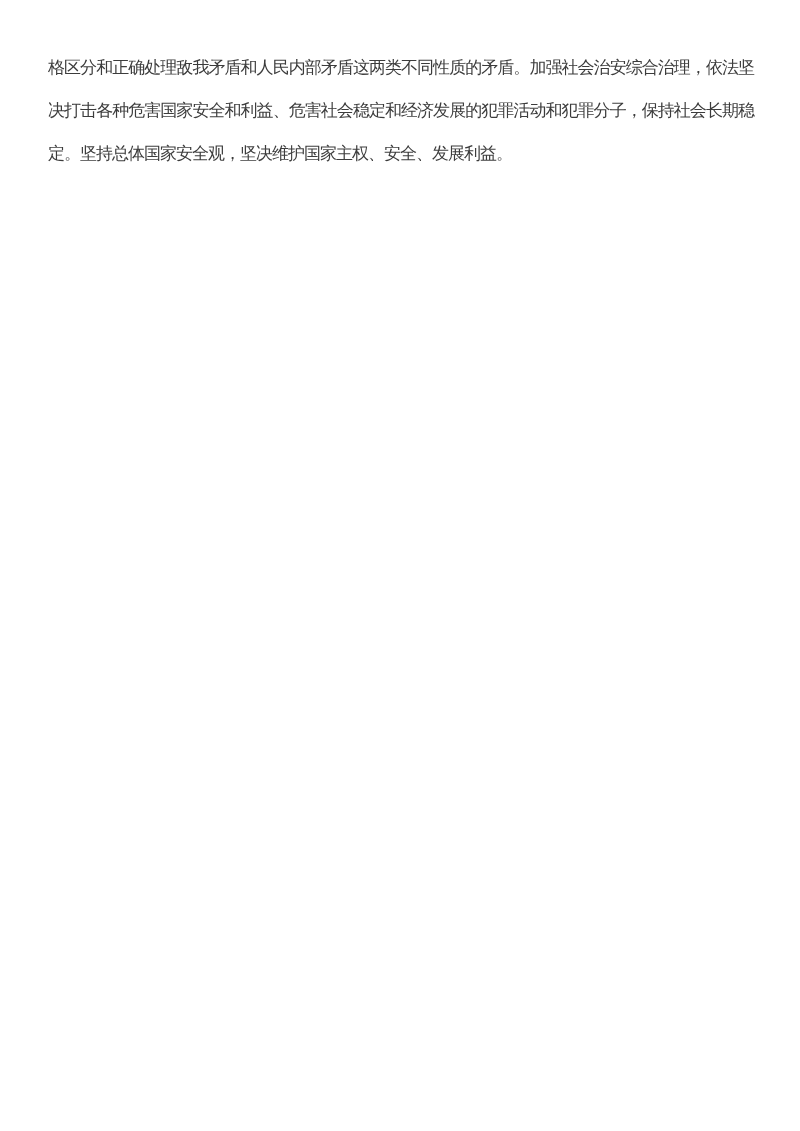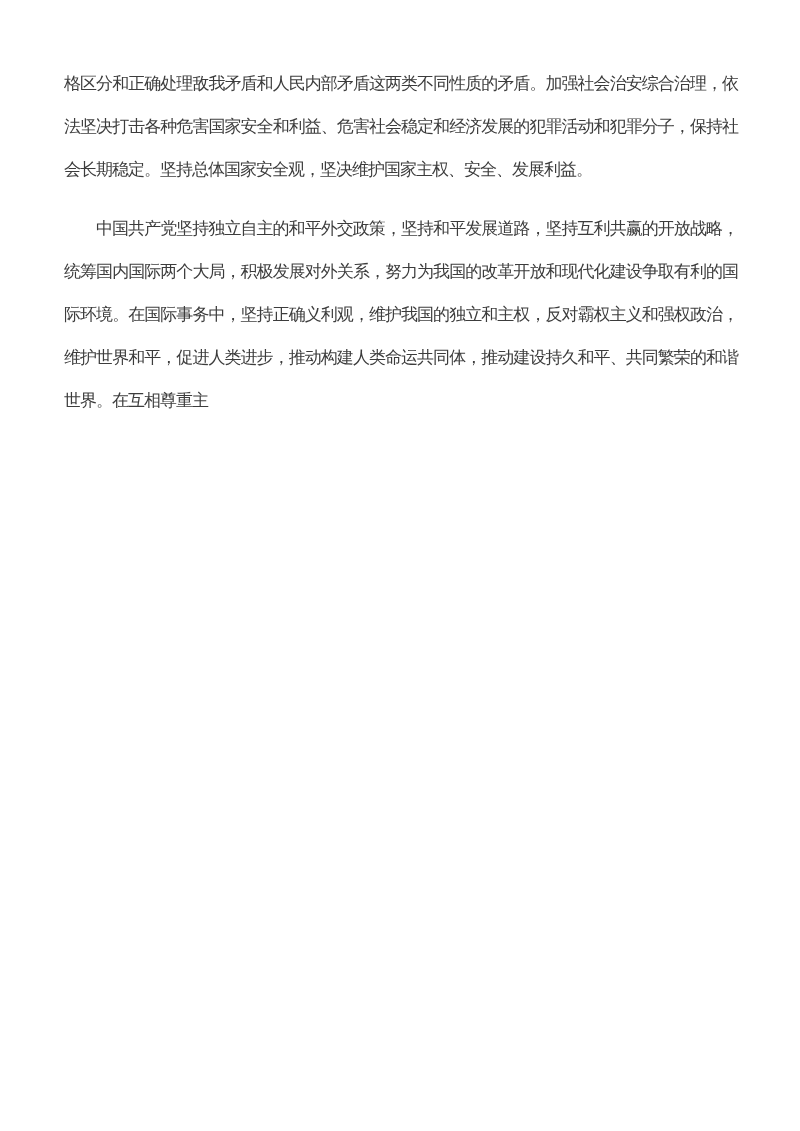--- a/index.html
+++ b/index.html
@@ -27,29 +27,28 @@
     top: 46px;
     width: 706px;
     color: #3c3c3c;
     font-size: 17px;
     letter-spacing: -1px;
     line-height: 43px;
     text-align: justify;
     text-justify: inter-ideograph;
   }
   .para {
-    margin: 16px;
+    margin: 0;
     padding: 0;
     text-indent: 32px;
   }
   .para.no-indent {
     text-indent: 0;
   }
 </style>
 </head>
 <body>
 
 <div class="page">
   <div class="text-block">
       <p class="para no-indent">格区分和正确处理敌我矛盾和人民内部矛盾这两类不同性质的矛盾。加强社会治安综合治理，依法坚决打击各种危害国家安全和利益、危害社会稳定和经济发展的犯罪活动和犯罪分子，保持社会长期稳定。坚持总体国家安全观，坚决维护国家主权、安全、发展利益。</p>
-      <p class="para">中国共产党坚持独立自主的和平外交政策，坚持和平发展道路，坚持互利共赢的开放战略，统筹国内国际两个大局，积极发展对外关系，努力为我国的改革开放和现代化建设争取有利的国际环境。在国际事务中，坚持正确义利观，维护我国的独立和主权，反对霸权主义和强权政治，维护世界和平，促进人类进步，推动构建人类命运共同体，推动建设持久和平、共同繁荣的和谐世界。在互相尊重主</p>
     </div>
 </div>
 
 </body></html>

